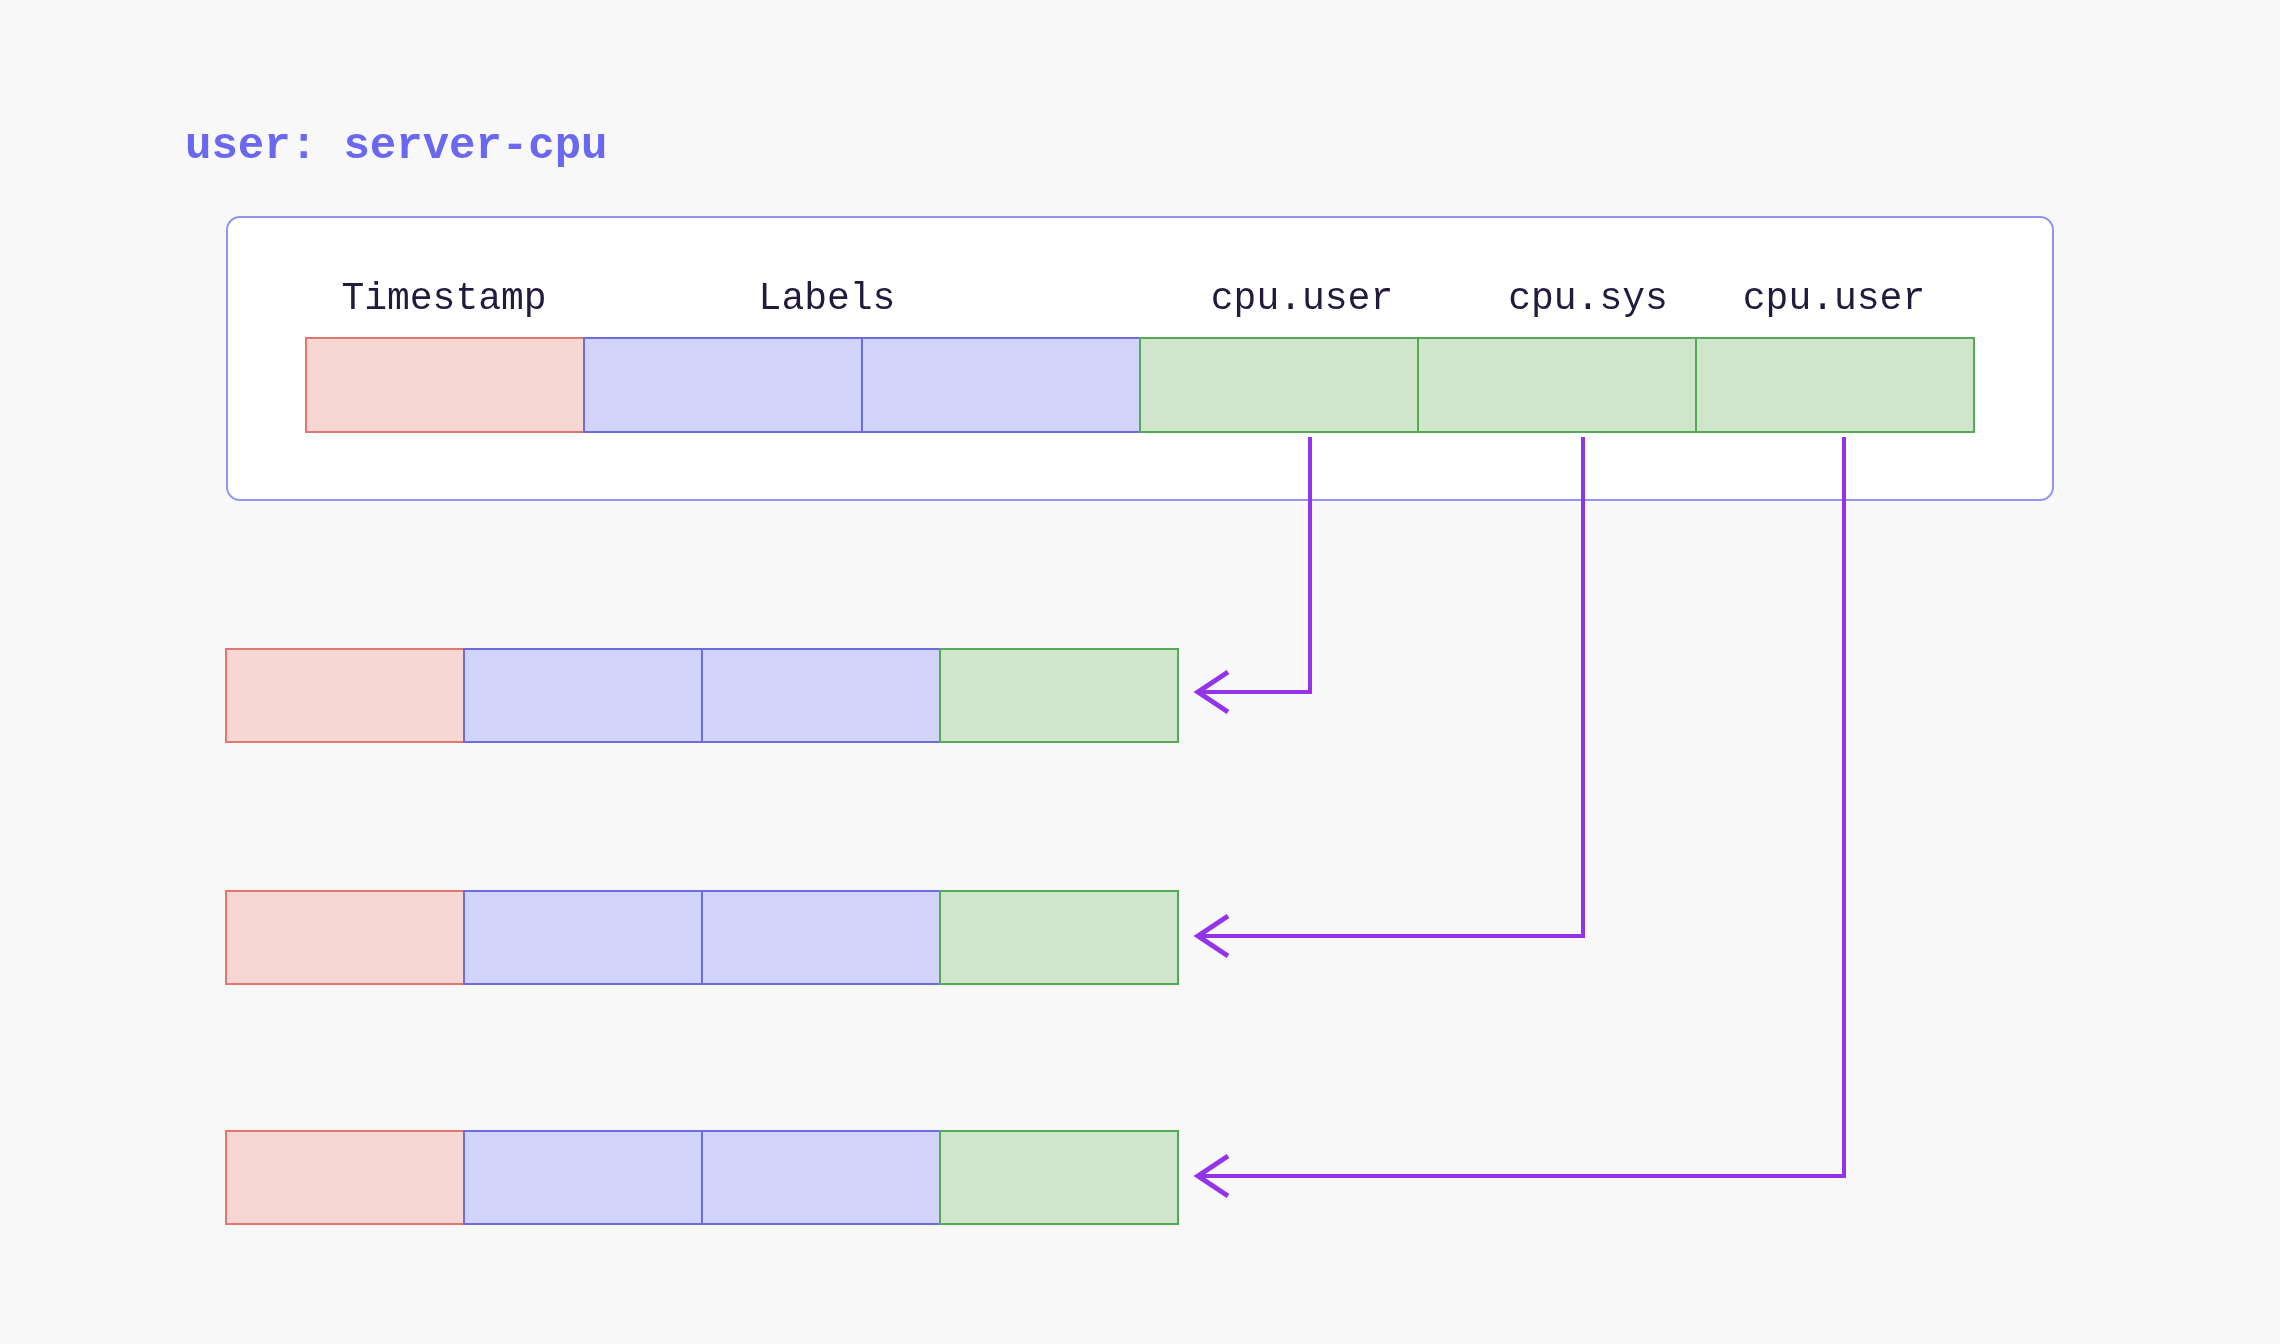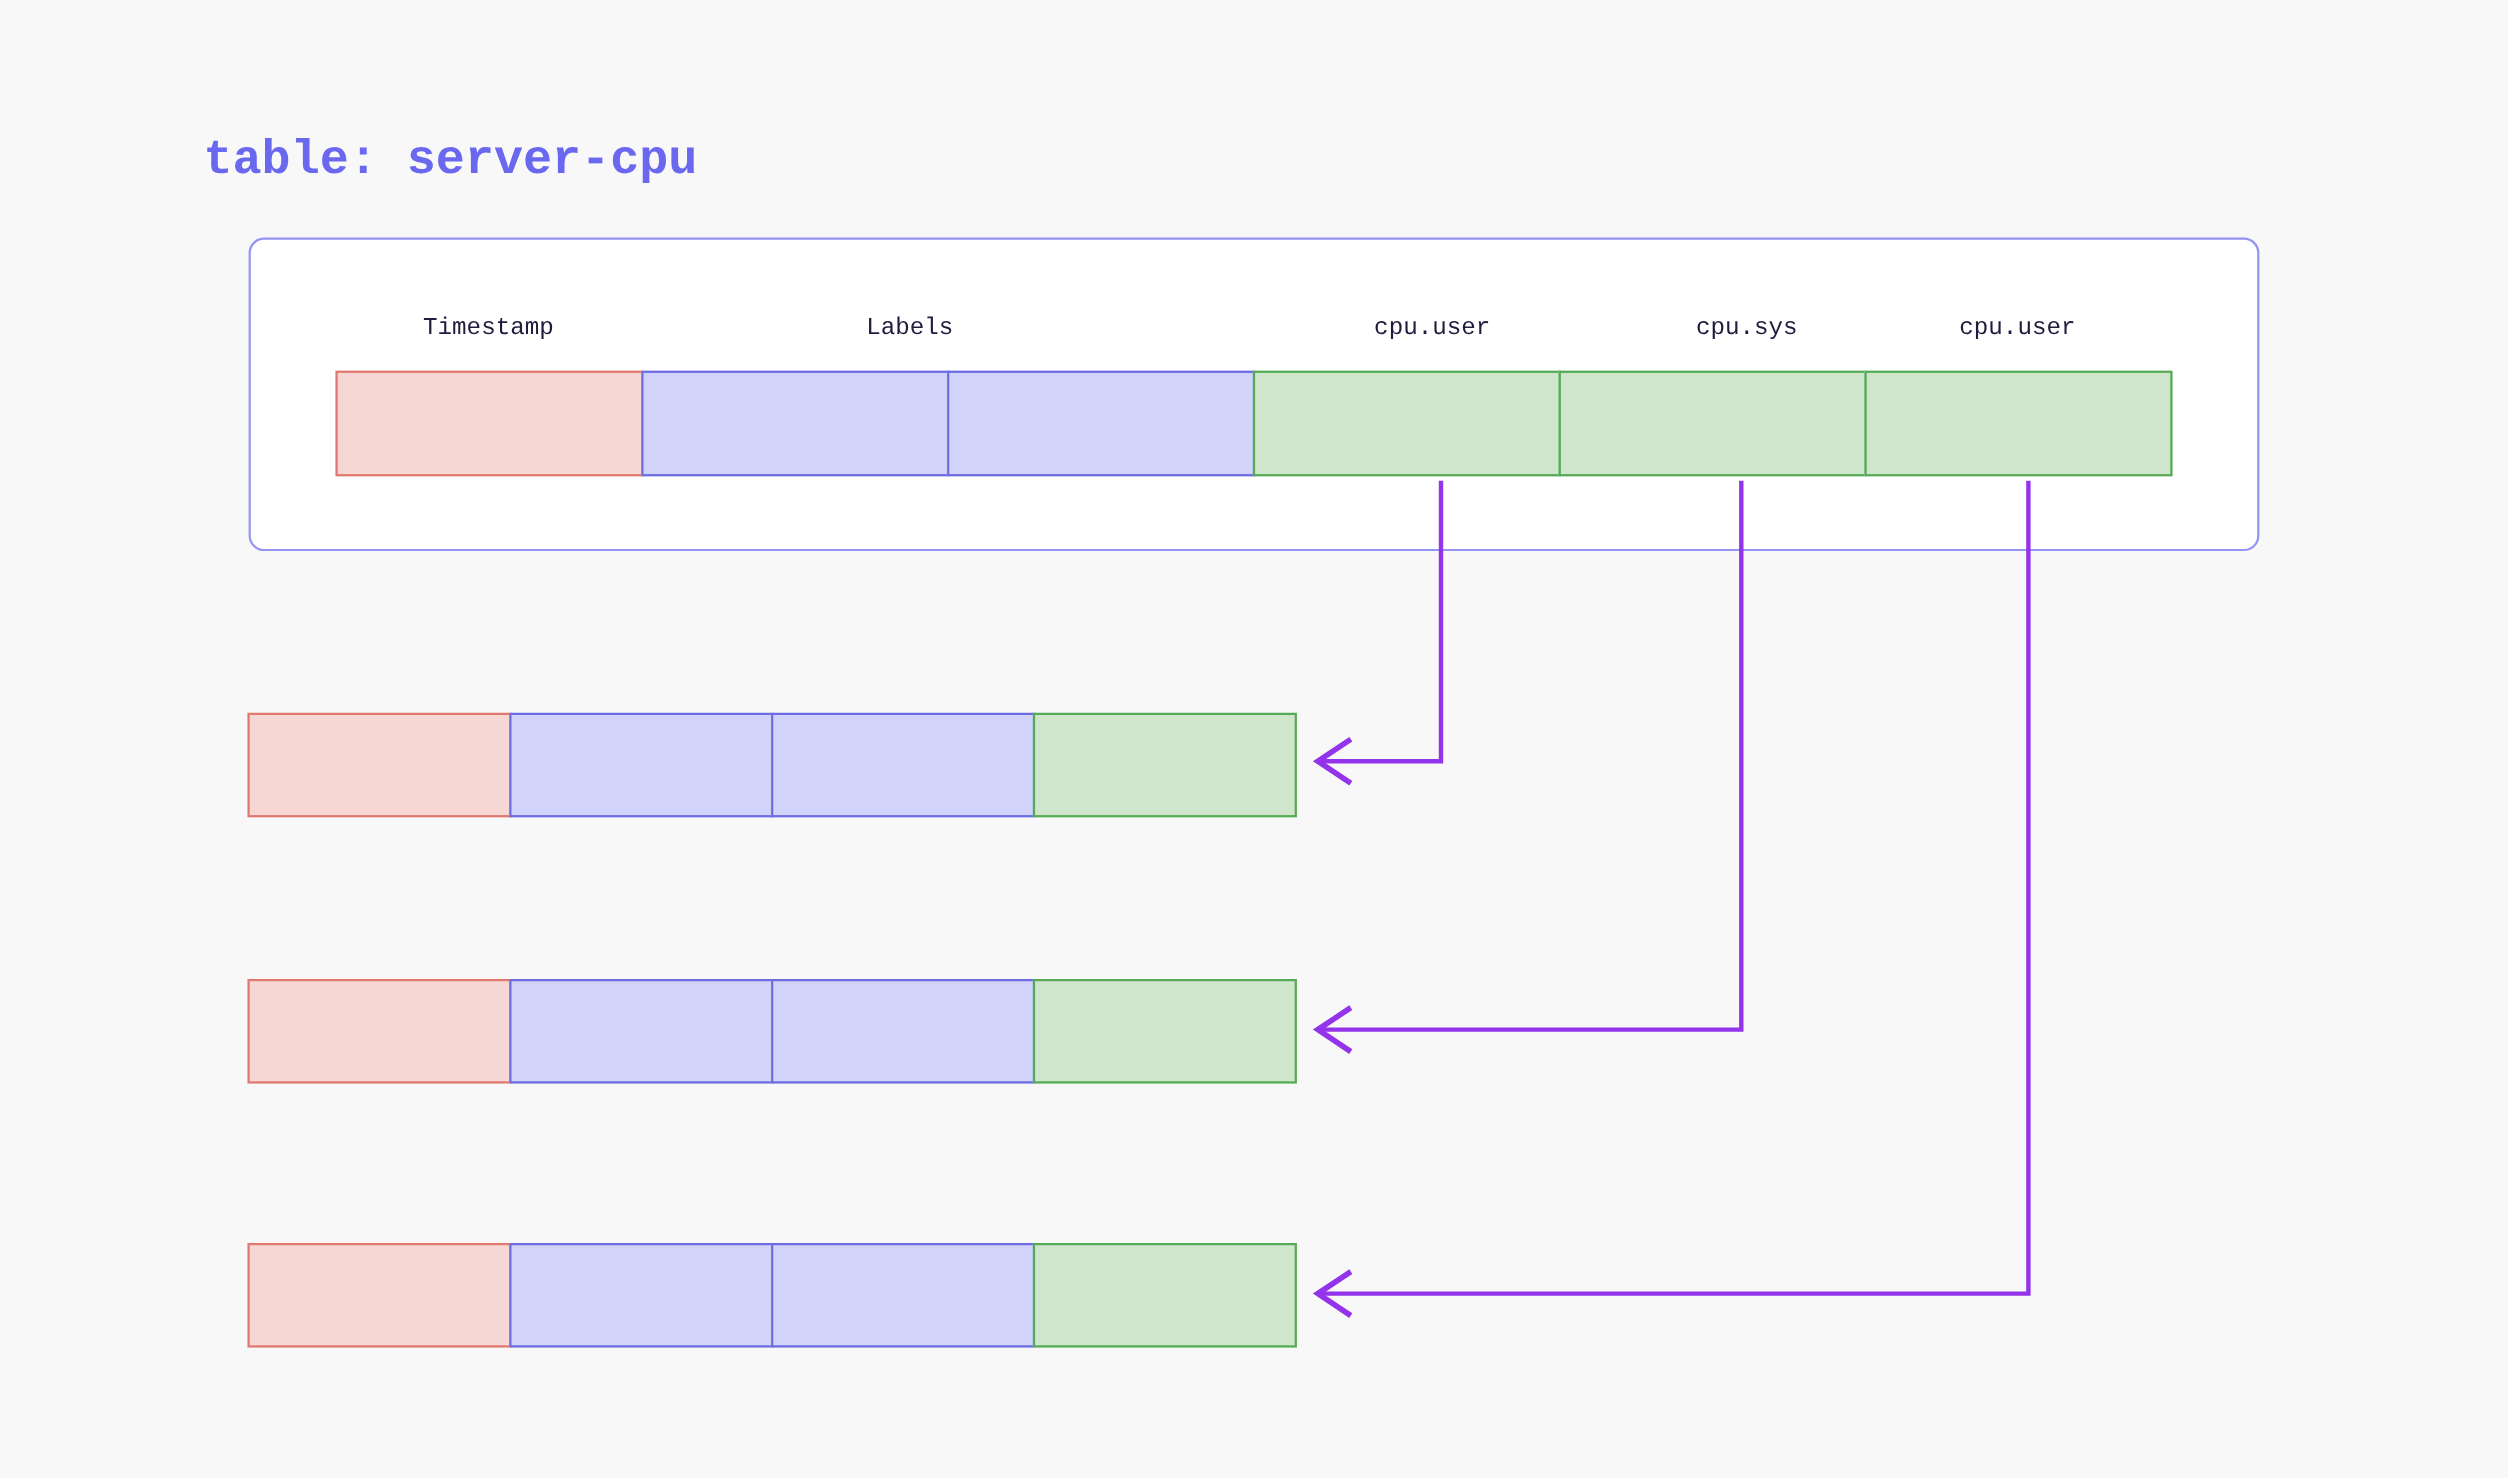--- a/index.html
+++ b/index.html
@@ -36,21 +36,21 @@
     height: 285px;
     box-sizing: border-box;
     background: var(--panel-fill, #ffffff);
     border: 2px solid var(--panel-border, #9494f3);
     border-radius: 14px;
   }
   .col-header {
     position: absolute;
     top: 65px;
     transform: translateX(-50%);
-    font-size: 22px;
+    font-size: 38px;
     line-height: 31px;
     color: var(--header-text, #231a3d);
     white-space: nowrap;
   }
   .row {
     position: absolute;
     display: flex;
   }
   .table-row {
     left: 77px;
@@ -90,21 +90,21 @@
     stroke: var(--arrow, #9333ea);
   }
   .arrow .shaft { stroke-width: 4; }
   .arrow .head  { stroke-width: 5; stroke-linejoin: miter; stroke-linecap: butt; }
 </style>
 </head>
 <body>
 
 <div class="canvas">
 
-  <div class="title">table: server-cpu</div>
+  <div class="title">user: server-cpu</div>
 
   <div class="panel">
     <span class="col-header" style="left:216px">Timestamp</span>
     <span class="col-header" style="left:599px">Labels</span>
     <span class="col-header" style="left:1074px">cpu.user</span>
     <span class="col-header" style="left:1360px">cpu.sys</span>
     <span class="col-header" style="left:1606px">cpu.user</span>
     <div class="row table-row">
         <div class="cell" style="background: rgb(247, 215, 211); border-color: rgb(224, 120, 112);"></div>
         <div class="cell" style="background: rgb(210, 211, 250); border-color: rgb(108, 108, 224);"></div>

